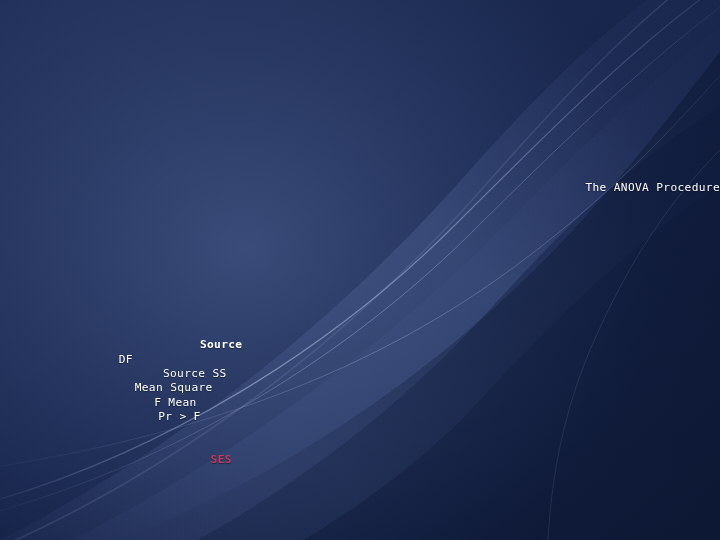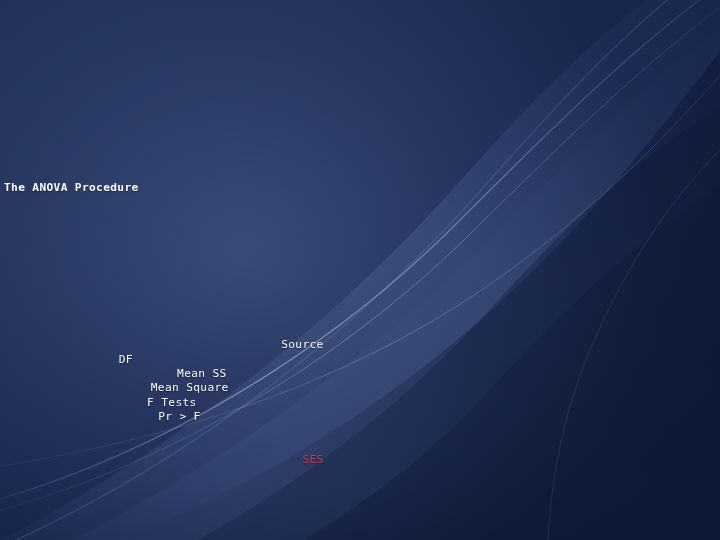--- a/index.html
+++ b/index.html
@@ -35,40 +35,39 @@
     top: 110px;
     width: 720px;
     color: #ffffff;
     font-size: 11.2px;
     line-height: 14.3px;
     white-space: pre;
     letter-spacing: 0.35px;
     text-shadow: 0 1px 1px rgba(0,0,0,0.45);
   }
   .titleblock {
-    text-align: left;
+    text-align: right;
     padding-left: 4px;
-    font-weight: bold;
   }
   .titleline { display: block; }
 
   .tablewrap {
     margin-top: 14px;
     padding-left: 62px;
   }
   .trow {
     display: block;
     height: 14.3px;
   }
   .trow.spacer { height: 14px; }
 
-  .c-source { display: inline-block; width: 205px; text-align: right; }
+  .c-source { display: inline-block; width: 205px; text-align: center; font-weight: bold; }
   .c-df     { display: inline-block; width: 80px;  }
   .c-ss     { display: inline-block; width: 108px; text-align: right; }
-  .c-ms     { display: inline-block; width: 110px; text-align: right; }
+  .c-ms     { display: inline-block; width: 110px; text-align: center; }
   .c-f      { display: inline-block; width: 78px;  text-align: right; }
   .c-p      { display: inline-block; width: 82px;  text-align: right; }
 
   .hdr .c-df { padding-right: 6px; }
   .hdr .c-ss { padding-right: 4px; }
   .hdr .c-ms { padding-right: 8px; }
   .hdr .c-f  { padding-right: 2px; }
 
   .red { color: #c43a5e; }
 </style>
@@ -132,23 +131,23 @@
 
     <div class="titleblock">
       <span class="titleline">The ANOVA Procedure</span>
     </div>
 
     <div class="tablewrap">
 
       <div class="trow hdr">
         <span class="c-source">Source</span>
         <span class="c-df">DF</span>
-        <span class="c-ss">Mean SS</span>
+        <span class="c-ss">Source SS</span>
         <span class="c-ms">Mean Square</span>
-        <span class="c-f">F Tests</span>
+        <span class="c-f">F Mean</span>
         <span class="c-p">Pr &gt; F</span>
       </div>
 
       <div class="trow spacer"></div>
 
       <div class="trow">
         <span class="c-source red">SES</span>
         
         
         

